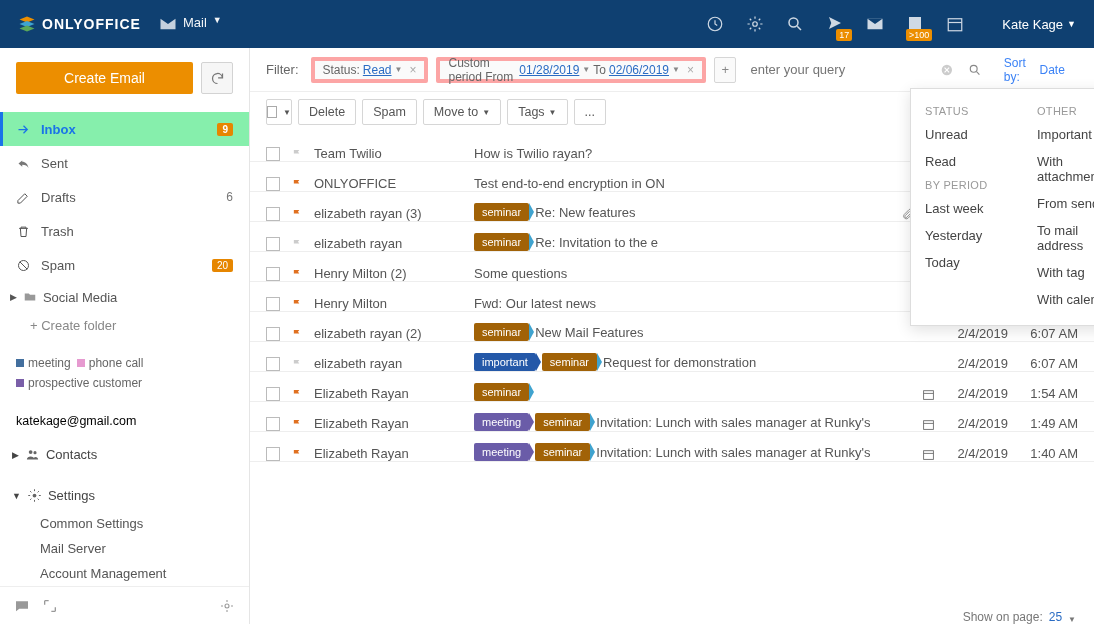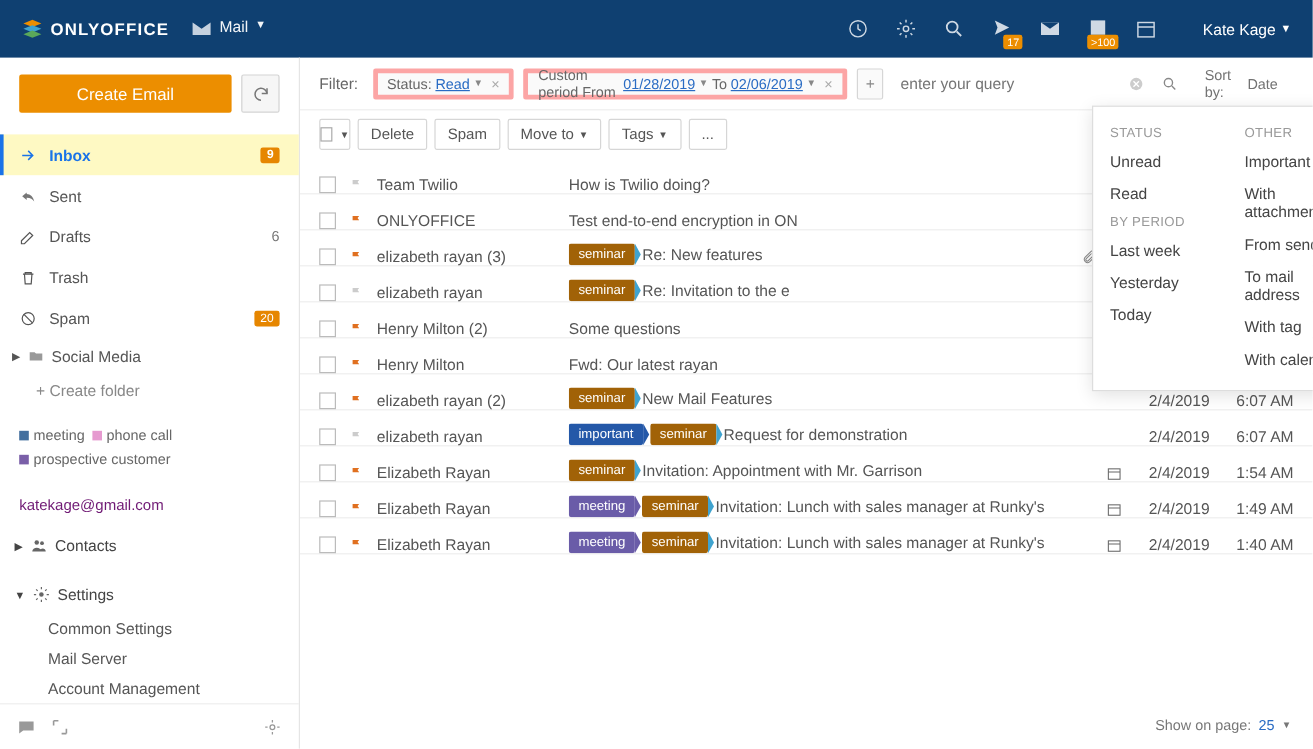--- a/index.html
+++ b/index.html
@@ -13,50 +13,50 @@
 .ticon{width:18px;height:18px;fill:#cfd9e4;cursor:pointer;position:relative}
 .badge-o{position:absolute;bottom:-6px;right:-8px;background:#ec8e00;color:#fff;font-size:9px;padding:0 3px;border-radius:2px;line-height:12px}
 .user-dd{margin-left:16px;font-size:13px;cursor:pointer;display:flex;align-items:center;gap:4px}
 .shell{display:flex;height:calc(624px - 48px)}
 .sidebar{width:250px;border-right:1px solid #e5e5e5;display:flex;flex-direction:column}
 .side-top{padding:14px 16px;display:flex;gap:8px}
 .create-btn{flex:1;background:#ec8e00;color:#fff;border:none;height:32px;font-size:14px;cursor:pointer;border-radius:2px}
 .refresh-btn{width:32px;height:32px;border:1px solid #d3d3d3;background:#f6f6f6;border-radius:2px;display:flex;align-items:center;justify-content:center;cursor:pointer}
 .nav{padding:4px 0}
 .nav-item{height:34px;padding:0 16px;display:flex;align-items:center;gap:10px;cursor:pointer;color:#555}
-.nav-item.active{background:#fef9c3;color:#1a73e8;font-weight:600;border-left:3px solid #1a73e8;padding-left:13px}
+.nav-item.active{background:#86efac;color:#1a73e8;font-weight:600;border-left:3px solid #1a73e8;padding-left:13px}
 .nav-item .ico{width:15px;height:15px;fill:#777}
 .nav-item.active .ico{fill:#1a73e8}
 .nav-count{margin-left:auto;font-size:12px;color:#777}
 .nav-badge{margin-left:auto;background:#e68600;color:#fff;font-size:10px;padding:1px 5px;border-radius:2px}
 .caret-row{padding:0 10px;height:30px;display:flex;align-items:center;gap:6px;color:#555;cursor:pointer}
 .caret{font-size:9px}
 .create-folder{padding:6px 16px 6px 30px;color:#888;font-size:13px;cursor:pointer}
 .tags-blk{padding:10px 16px}
 .tag-chip{display:inline-flex;align-items:center;gap:4px;margin:3px 6px 3px 0;font-size:12px;color:#666;cursor:pointer}
 .tag-sq{width:8px;height:8px}
 .accounts{padding:8px 16px}
-.acct{font-size:12.5px;color:#701a75;padding:3px 0;cursor:pointer}
+.acct{font-size:12.5px;color:#000000;padding:3px 0;cursor:pointer}
 .section-head{padding:8px 12px;display:flex;align-items:center;gap:6px;color:#444;cursor:pointer;font-size:13px}
 .settings-items{padding-left:40px}
 .settings-items div{padding:5px 0;font-size:13px;color:#555;cursor:pointer}
 .side-foot{margin-top:auto;height:42px;border-top:1px solid #eee;display:flex;align-items:center;padding:0 14px;gap:12px}
 .side-foot .ico{width:16px;height:16px;fill:#999;cursor:pointer}
 .side-foot .gear{margin-left:auto}
 .main{flex:1;display:flex;flex-direction:column;overflow:hidden}
 .filterbar{height:44px;padding:0 16px;display:flex;align-items:center;gap:8px;border-bottom:1px solid #eee;position:relative}
 .flabel{color:#666;font-size:13px;margin-right:4px}
 .chip{border:4px solid #fca5a5;background:#fafafa;border-radius:2px;height:26px;padding:0 8px;display:flex;align-items:center;font-size:12px;color:#666;gap:3px}
 .chip .clink{color:#2a6cc4;text-decoration:underline}
 .chip .cx{margin-left:4px;color:#aaa;cursor:pointer}
 .pill-add{width:26px;height:26px;border:1px solid #d6d6d6;border-radius:2px;display:flex;align-items:center;justify-content:center;color:#888;cursor:pointer;background:#fafafa}
 .qbox{flex:1;height:26px;border:none;font-size:13px;color:#888;padding:0 6px;outline:none}
 .fclear{width:16px;height:16px;fill:#bbb;cursor:pointer}
 .srch-ico{width:16px;height:16px;fill:#888;cursor:pointer;margin-left:6px}
-.sort{margin-left:14px;font-size:12px;color:#737373;display:flex;align-items:center;gap:4px;cursor:pointer}
+.sort{margin-left:14px;font-size:12px;color:#3b82f6;display:flex;align-items:center;gap:4px;cursor:pointer}
 .dropdown{position:absolute;top:40px;left:660px;width:226px;background:#fff;border:1px solid #ddd;box-shadow:0 4px 14px rgba(0,0,0,.12);z-index:50;padding:8px 0;display:flex}
 .dd-col{flex:1;padding:4px 0}
 .dd-h{font-size:11px;color:#999;padding:4px 14px;letter-spacing:.3px}
 .dd-i{font-size:13px;color:#444;padding:6px 14px;cursor:pointer}
 .toolbar{height:40px;padding:0 16px;display:flex;align-items:center;gap:6px}
 .tbtn{height:26px;padding:0 10px;border:1px solid #d6d6d6;background:#fff;font-size:12.5px;color:#555;cursor:pointer;border-radius:2px;display:flex;align-items:center;gap:4px}
 .tbtn.sq{width:26px;padding:0;justify-content:center}
 .mlist{flex:1;overflow:auto}
 .row{height:30px;border-bottom:1px solid #eee;display:flex;align-items:flex-end;padding:0 16px;font-size:13px;color:#555}
 .row .cb{width:14px;height:14px;border:1px solid #bbb;margin-right:10px;cursor:pointer}
@@ -66,21 +66,21 @@
 .subj{flex:1;display:flex;align-items:center;gap:6px;overflow:hidden;white-space:nowrap}
 .tagpill{height:18px;padding:0 8px;font-size:11px;color:#fff;border-radius:2px;display:flex;align-items:center;position:relative}
 .tagpill::after{content:'';position:absolute;right:-5px;top:0;border-top:9px solid transparent;border-bottom:9px solid transparent;border-left:5px solid currentColor}
 .tp-sem{background:#a16207;color:#3fa3cf}.tp-sem span{color:#fff}
 .tp-imp{background:#2458a8;color:#2458a8}.tp-imp span{color:#fff}
 .tp-meet{background:#6a5ca8;color:#6a5ca8}.tp-meet span{color:#fff}
 .att{width:20px;display:flex;justify-content:center}
 .cal{width:20px;display:flex;justify-content:center}
 .date{width:70px;text-align:right}
 .time{width:70px;text-align:right}
-.pager{height:40px;display:flex;align-items:center;justify-content:flex-end;padding:0 18px;font-size:12px;color:#777;gap:6px}
+.pager{height:40px;display:flex;align-items:flex-end;justify-content:flex-end;padding:0 18px;font-size:12px;color:#777;gap:6px}
 .pager .pv{color:#2a6cc4;}
 </style>
 </head>
 <body>
 
 <div class="topbar">
   <div class="logo">
     <span class="logo-sq">
       <svg viewBox="0 0 24 24">
           <path fill="#ec8e00" d="M12 2l10 4-10 4L2 6z"></path>
@@ -328,21 +328,21 @@
     <div class="mlist" id="mlist">
         <div class="row">
           <span class="cb"></span>
           <span class="flag">
             <svg viewBox="0 0 24 24">
               <path fill="#ccc" d="M4 2v20M4 2h12l-3 4 3 4H4"></path>
             </svg>
           </span>
           <span class="from">Team Twilio</span>
           <span class="subj">
-            <span>How is Twilio doing?</span>
+            <span>How is Twilio rayan?</span>
           </span>
           <span class="att"></span>
           <span class="cal"></span>
           <span class="date">2/5/2019</span>
           <span class="time">10:47 AM</span>
         </div>
         <div class="row">
           <span class="cb"></span>
           <span class="flag">
             <svg viewBox="0 0 24 24">
@@ -418,21 +418,21 @@
         </div>
         <div class="row">
           <span class="cb"></span>
           <span class="flag">
             <svg viewBox="0 0 24 24">
               <path fill="#e07020" d="M4 2v20M4 2h12l-3 4 3 4H4"></path>
             </svg>
           </span>
           <span class="from">Henry Milton</span>
           <span class="subj">
-            <span>Fwd: Our latest rayan</span>
+            <span>Fwd: Our latest news</span>
           </span>
           <span class="att"></span>
           <span class="cal"></span>
           <span class="date">2/4/2019</span>
           <span class="time">6:08 AM</span>
         </div>
         <div class="row">
           <span class="cb"></span>
           <span class="flag">
             <svg viewBox="0 0 24 24">
@@ -478,21 +478,20 @@
           <span class="flag">
             <svg viewBox="0 0 24 24">
               <path fill="#e07020" d="M4 2v20M4 2h12l-3 4 3 4H4"></path>
             </svg>
           </span>
           <span class="from">Elizabeth Rayan</span>
           <span class="subj">
             <span class="tagpill tp-sem">
               <span>seminar</span>
             </span>
-            <span>Invitation: Appointment with Mr. Garrison</span>
           </span>
           <span class="att"></span>
           <span class="cal">
             <svg width="13" height="13" viewBox="0 0 24 24">
               <rect x="3" y="5" width="18" height="16" fill="none" stroke="#666" stroke-width="1.6"></rect>
               <path d="M3 10h18" stroke="#666" stroke-width="1.6"></path>
             </svg>
           </span>
           <span class="date">2/4/2019</span>
           <span class="time">1:54 AM</span>

